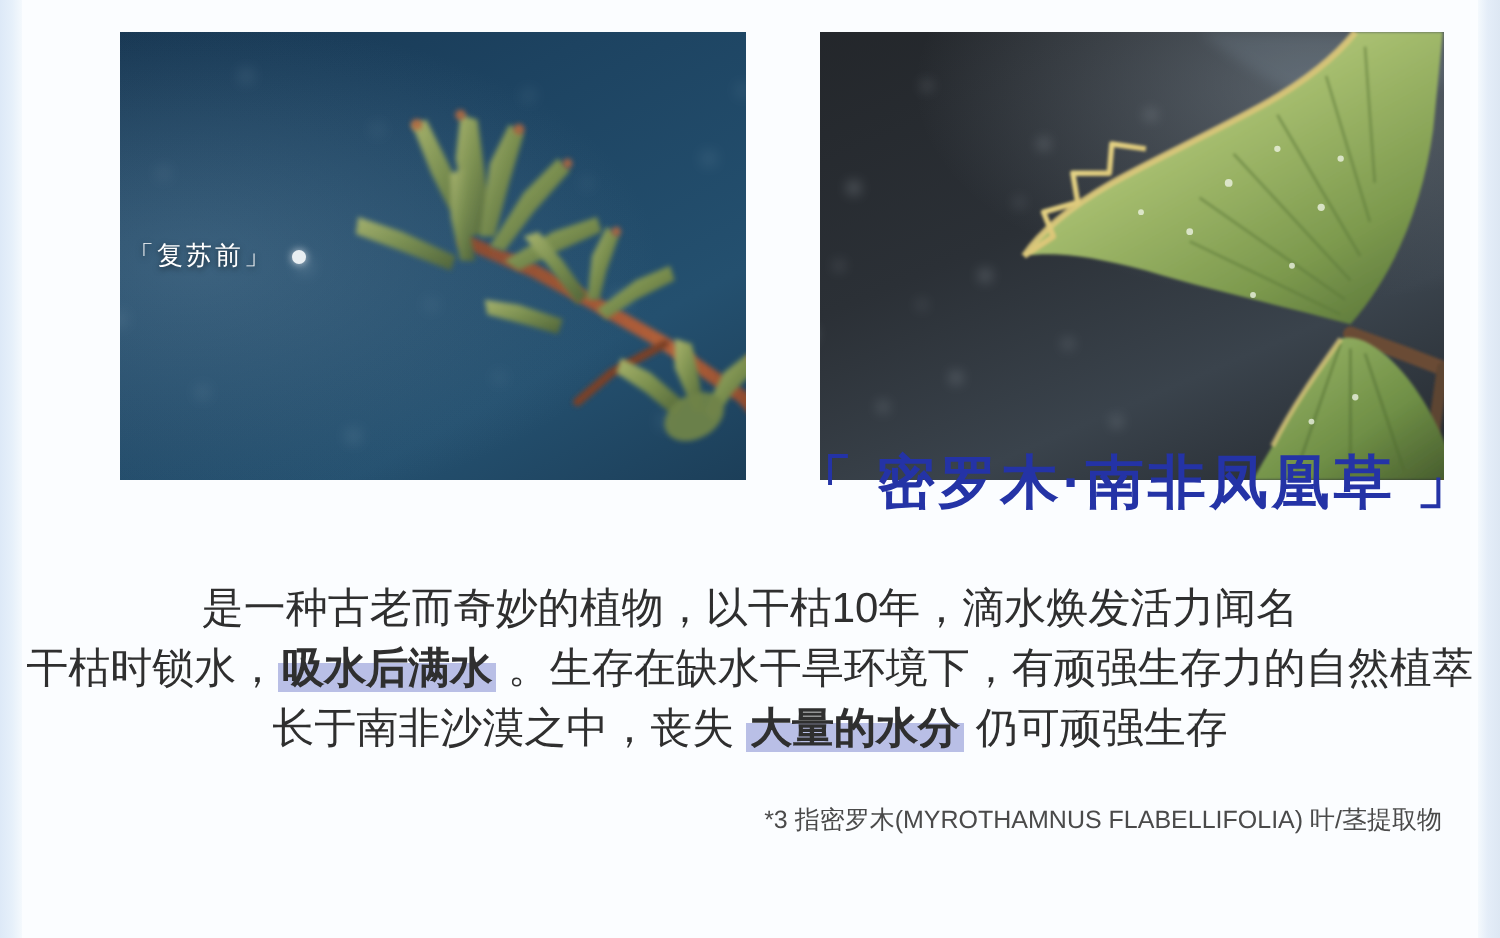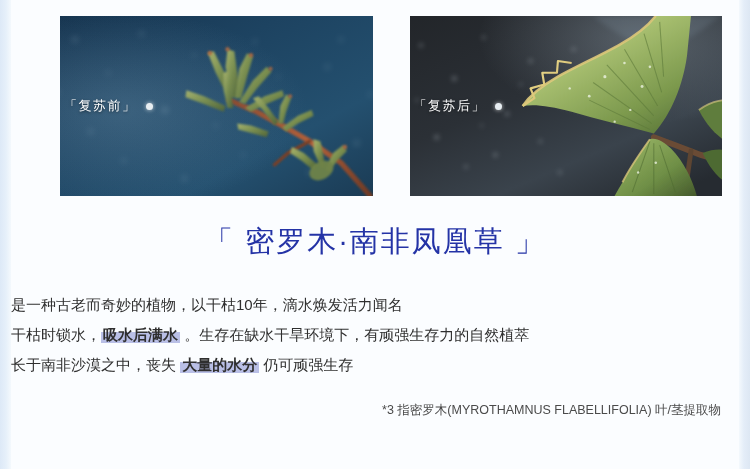--- a/index.html
+++ b/index.html
@@ -40,21 +40,21 @@
     left: 17px;
     top: 16px;
     width: 694px;
     height: 184px;
     display: flex;
     gap: 5px;
   }
   .photo {
     position: relative;
     width: 344.5px;
-    height: 180px;
+    height: 224px;
     overflow: hidden;
     padding-left: 32px;
   }
   .photo svg { display: block; width: 100%; height: 100%; }
 
   .photo-caption {
     position: absolute;
     left: 36px;
     top: 50%;
     transform: translateY(-50%);
@@ -79,37 +79,37 @@
     box-shadow: 0 0 4px rgba(255,255,255,.75);
     flex: 0 0 auto;
   }
 
   
   .title {
     position: absolute;
     left: 0;
     top: 222px;
     width: 728px;
-    text-align: center;
+    text-align: right;
     color: #2433a6;
     font-size: 29px;
-    font-weight: 400;
+    font-weight: 700;
     letter-spacing: 2px;
     white-space: nowrap;
   }
 
   
   .body-copy {
     position: absolute;
     left: 0;
     top: 290px;
     width: 728px;
-    text-align: left;
+    text-align: center;
     color: #2f2f2f;
-    font-size: 15px;
+    font-size: 21px;
     line-height: 30px;
   }
   .body-copy .line { white-space: nowrap; }
   .hl {
     font-weight: bold;
     background: linear-gradient(to top, #b9bfe6 0%, #b9bfe6 62%, rgba(185,191,230,0) 62%);
     padding: 0 2px;
   }
 
   
@@ -350,24 +350,20 @@
             <circle cx="250" cy="72" r="1.5"></circle>
           <circle cx="238" cy="96" r="1.2"></circle>
             <circle cx="258" cy="52" r="1.3"></circle>
           <circle cx="176" cy="74" r="1.2"></circle>
             <circle cx="264" cy="150" r="1.3"></circle>
           <circle cx="246" cy="160" r="1.2"></circle>
             <circle cx="222" cy="108" r="1.2"></circle>
         </g>
       </svg>
 
-      <div class="photo-caption">
-        <span class="cap-text">「复苏后」</span>
-        <span class="cap-dot"></span>
-      </div>
     </div>
   </div>
 
   <div class="title">「 密罗木·南非凤凰草 」</div>
 
   <div class="body-copy">
     <div class="line">
       <span>是一种古老而奇妙的植物，以干枯10年，滴水焕发活力闻名</span>
     </div>
     <div class="line">

